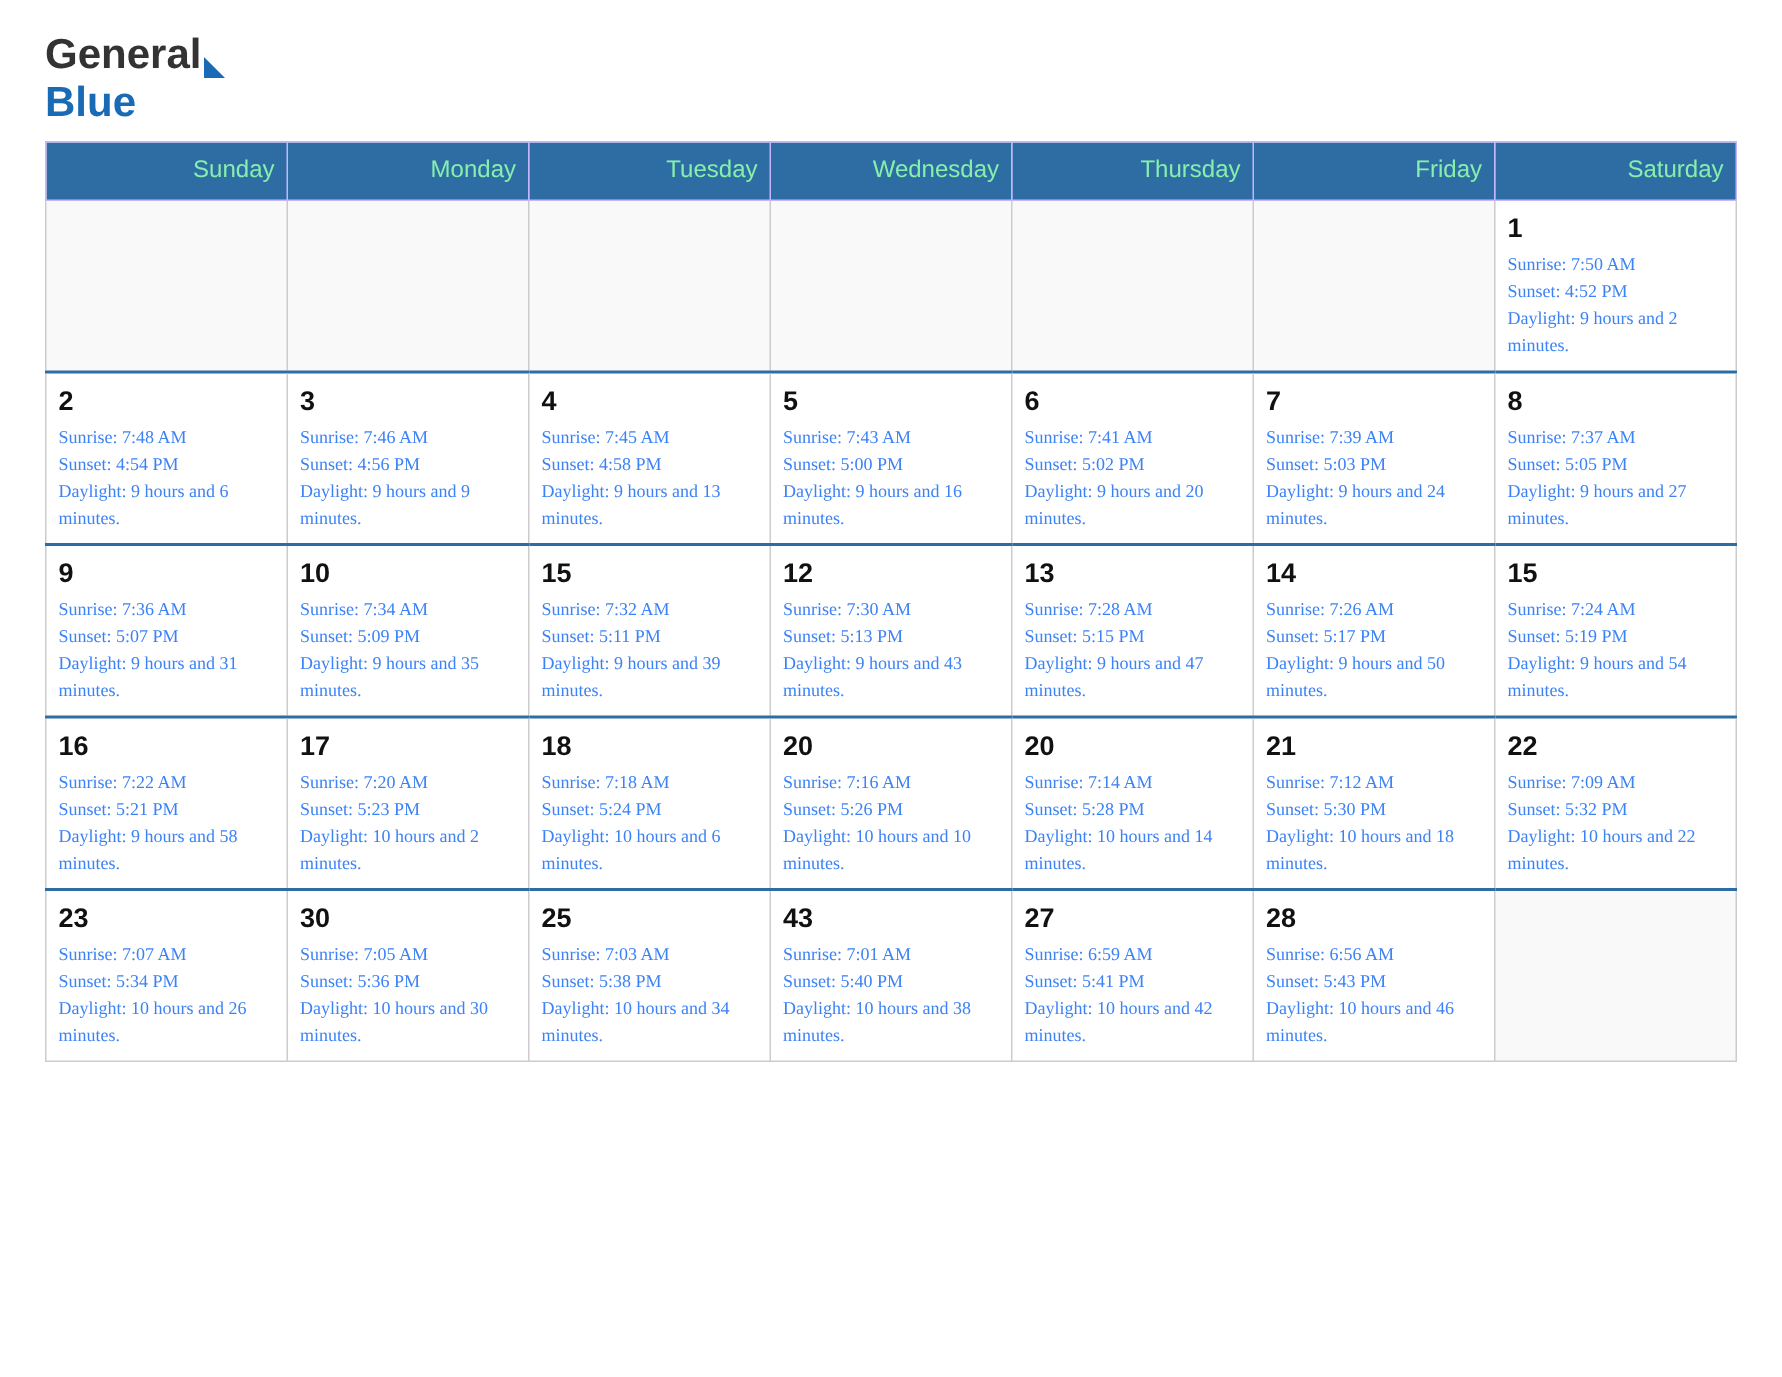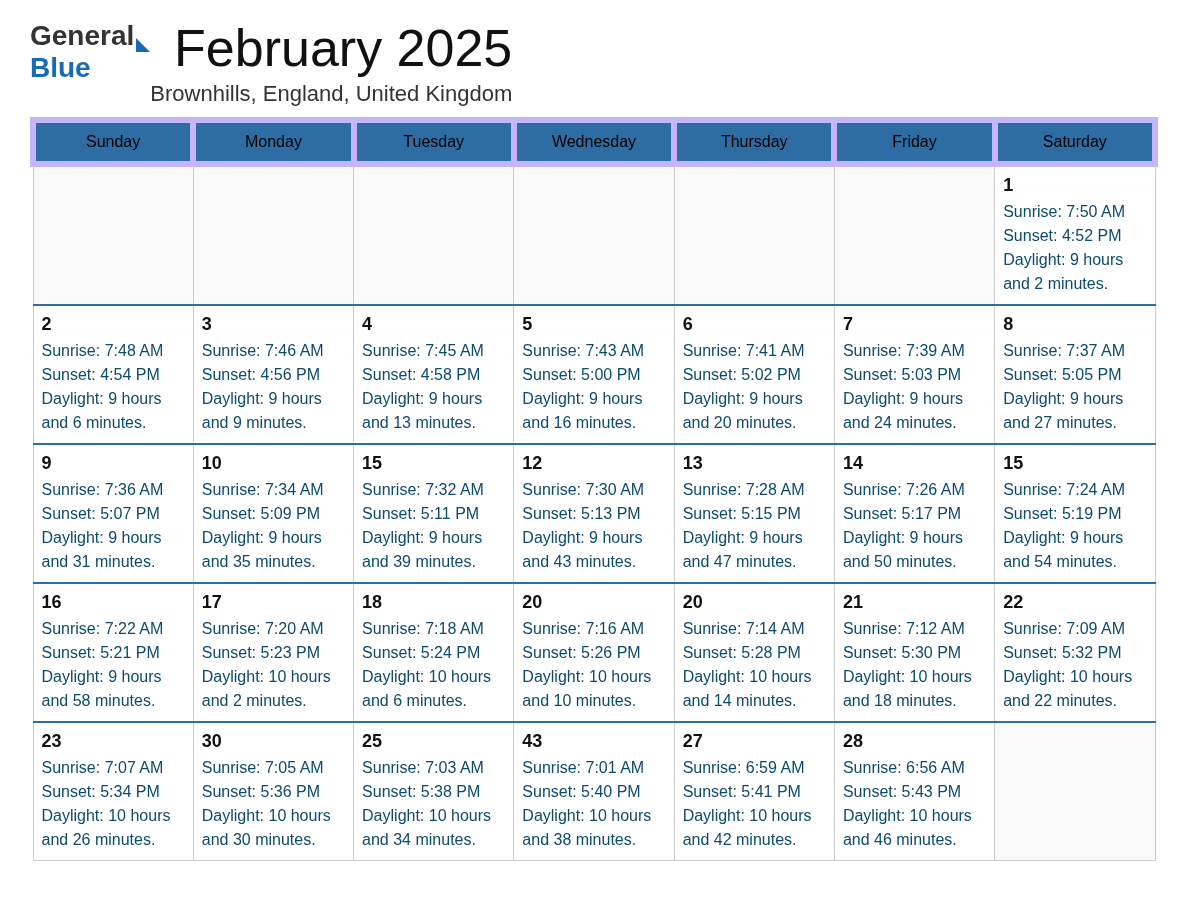--- a/index.html
+++ b/index.html
@@ -62,46 +62,47 @@
       color: #333;
       margin-top: 4px;
     }
     .calendar-table {
       width: 100%;
       border-collapse: collapse;
       margin-top: 10px;
     }
     .calendar-table th {
       background-color: #2e6da4;
-      color: #000000;
+      color: #86efac;
       padding: 10px 8px;
       font-size: 16px;
       font-weight: normal;
-      text-align: center;
-      border: 6px solid #c4b5fd;
+      text-align: right;
+      border: 1px solid #c4b5fd;
     }
     .calendar-table td {
       border: 1px solid #ccc;
       vertical-align: top;
       padding: 8px;
       width: 14.28%;
       min-height: 110px;
       height: 110px;
     }
     .day-number {
       font-size: 18px;
       font-weight: bold;
       color: #111;
       display: block;
       margin-bottom: 4px;
     }
     .day-info {
-      font-size: 16px;
-      color: #0c4a6e;
+      font-size: 12px;
+      color: #3b82f6;
       line-height: 1.5;
+      font-family: Liberation Serif, serif;
     }
     .empty-cell {
       background: #f9f9f9;
     }
     .row-separator td {
       border-top: 2px solid #2e6da4;
     }
   </style>
 </head>
 <body>
@@ -109,24 +110,20 @@
 <div class="header">
   <div class="logo-wrapper">
     <div class="logo-line1">
       <span class="logo-text-general">General</span>
       <div class="logo-arrow"></div>
     </div>
     <div class="logo-line2">
       <span class="logo-text-blue">Blue</span>
     </div>
   </div>
-  <div class="title-block">
-    <div class="calendar-title">February 2025</div>
-    <div class="calendar-subtitle">Brownhills, England, United Kingdom</div>
-  </div>
 </div>
 
 <table class="calendar-table">
   <thead>
     <tr>
     <th>Sunday</th>
         <th>Monday</th>
         <th>Tuesday</th>
         <th>Wednesday</th>
         <th>Thursday</th>

